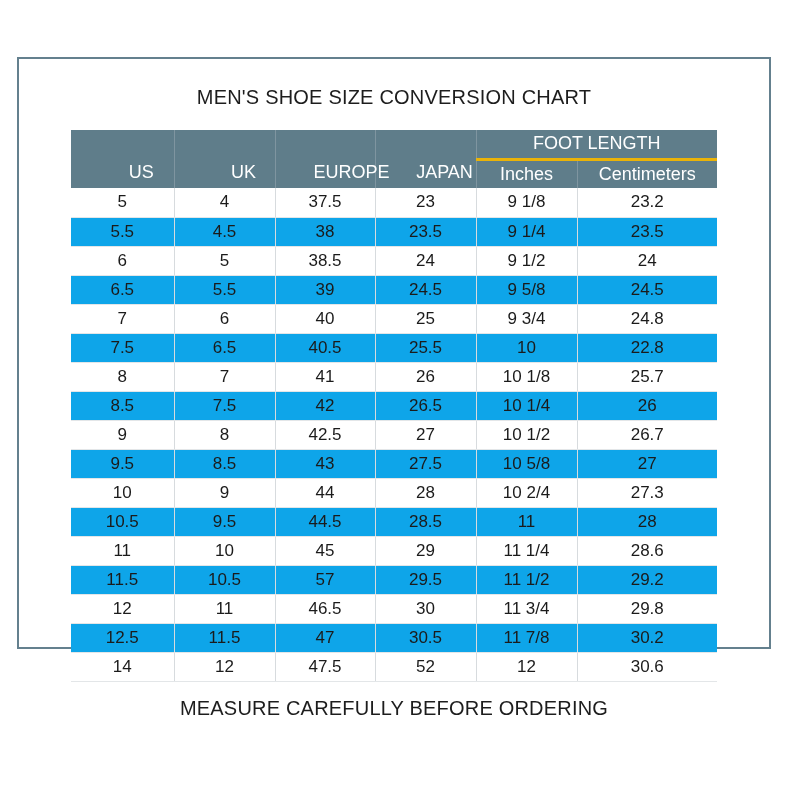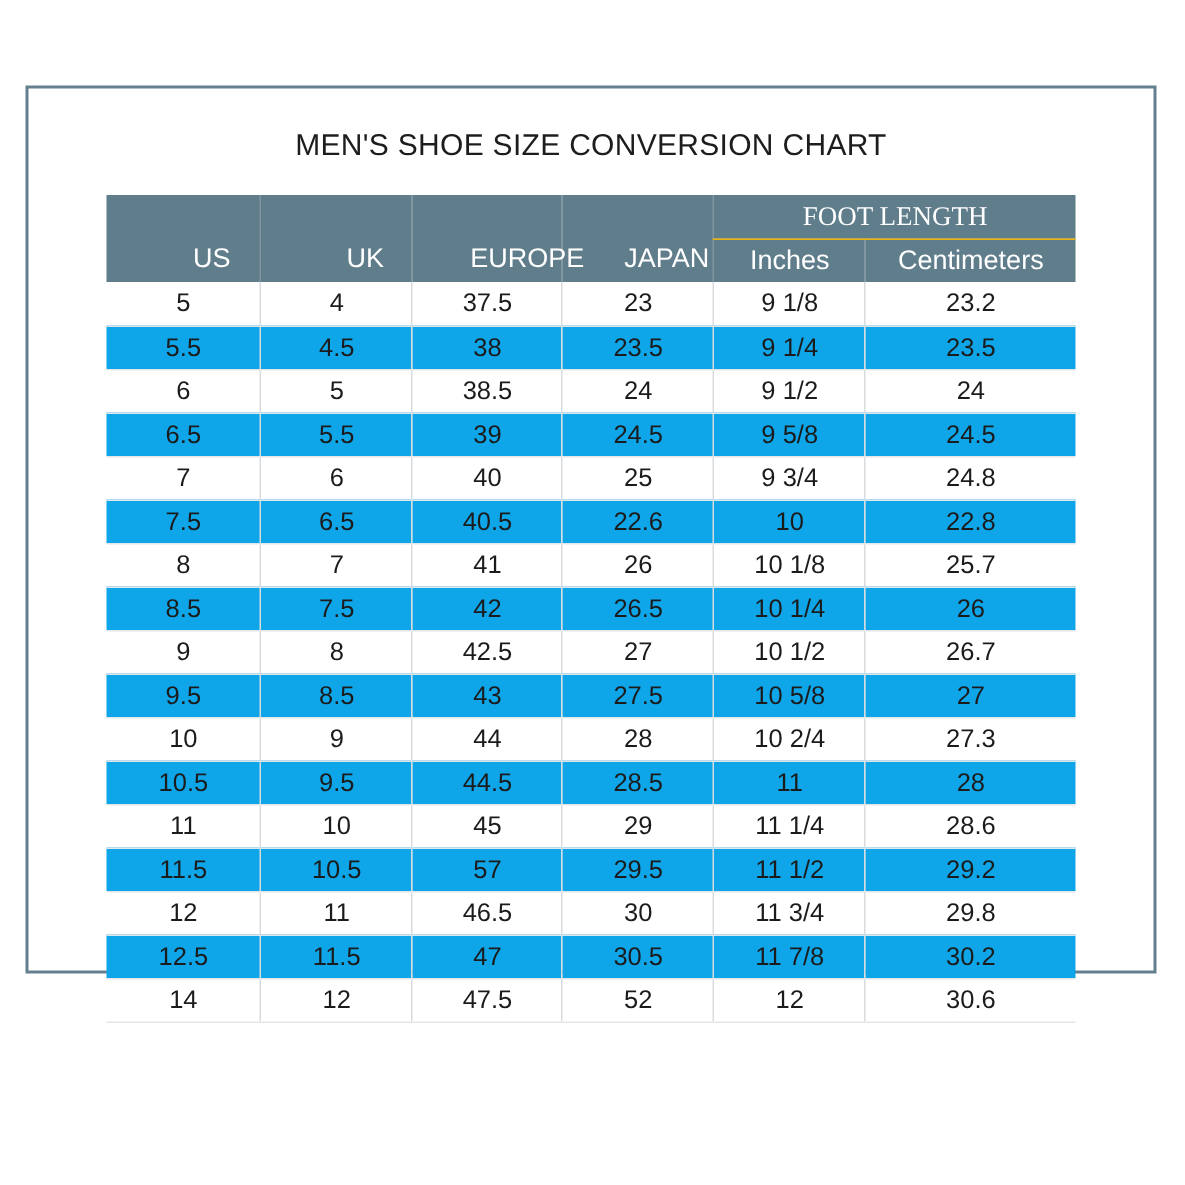--- a/index.html
+++ b/index.html
@@ -35,21 +35,21 @@
     background: #5f7d8a;
     color: #ffffff;
     font-weight: normal;
     font-size: 18px;
     height: 29px;
     text-align: center;
     vertical-align: middle;
     border-left: 1px solid #7f95a0;
   }
   thead th.no-left { border-left: none; }
-  thead th.group-head { border-bottom: 1px solid #eab308; font-family: Liberation Serif, serif; }
+  thead th.group-head { border-bottom: 3px solid #eab308; }
   thead th.rowspan-head {
     vertical-align: bottom;
     padding-bottom: 5px;
     padding-left: 38px;
   }
   tbody td {
     height: 29px;
     text-align: center;
     vertical-align: middle;
     font-size: 17px;
@@ -134,21 +134,21 @@
           <td>6</td>
           <td>40</td>
           <td>25</td>
           <td>9 3/4</td>
           <td>24.8</td>
         </tr>
         <tr class="stripe">
           <td>7.5</td>
           <td>6.5</td>
           <td>40.5</td>
-          <td>22.6</td>
+          <td>25.5</td>
           <td>10</td>
           <td>22.8</td>
         </tr>
         <tr>
           <td>8</td>
           <td>7</td>
           <td>41</td>
           <td>26</td>
           <td>10 1/8</td>
           <td>25.7</td>
@@ -229,13 +229,14 @@
           <td>14</td>
           <td>12</td>
           <td>47.5</td>
           <td>52</td>
           <td>12</td>
           <td>30.6</td>
         </tr>
       </tbody>
   </table>
 
+  <div class="footer">MEASURE CAREFULLY BEFORE ORDERING</div>
 </div>
 
 </body></html>

